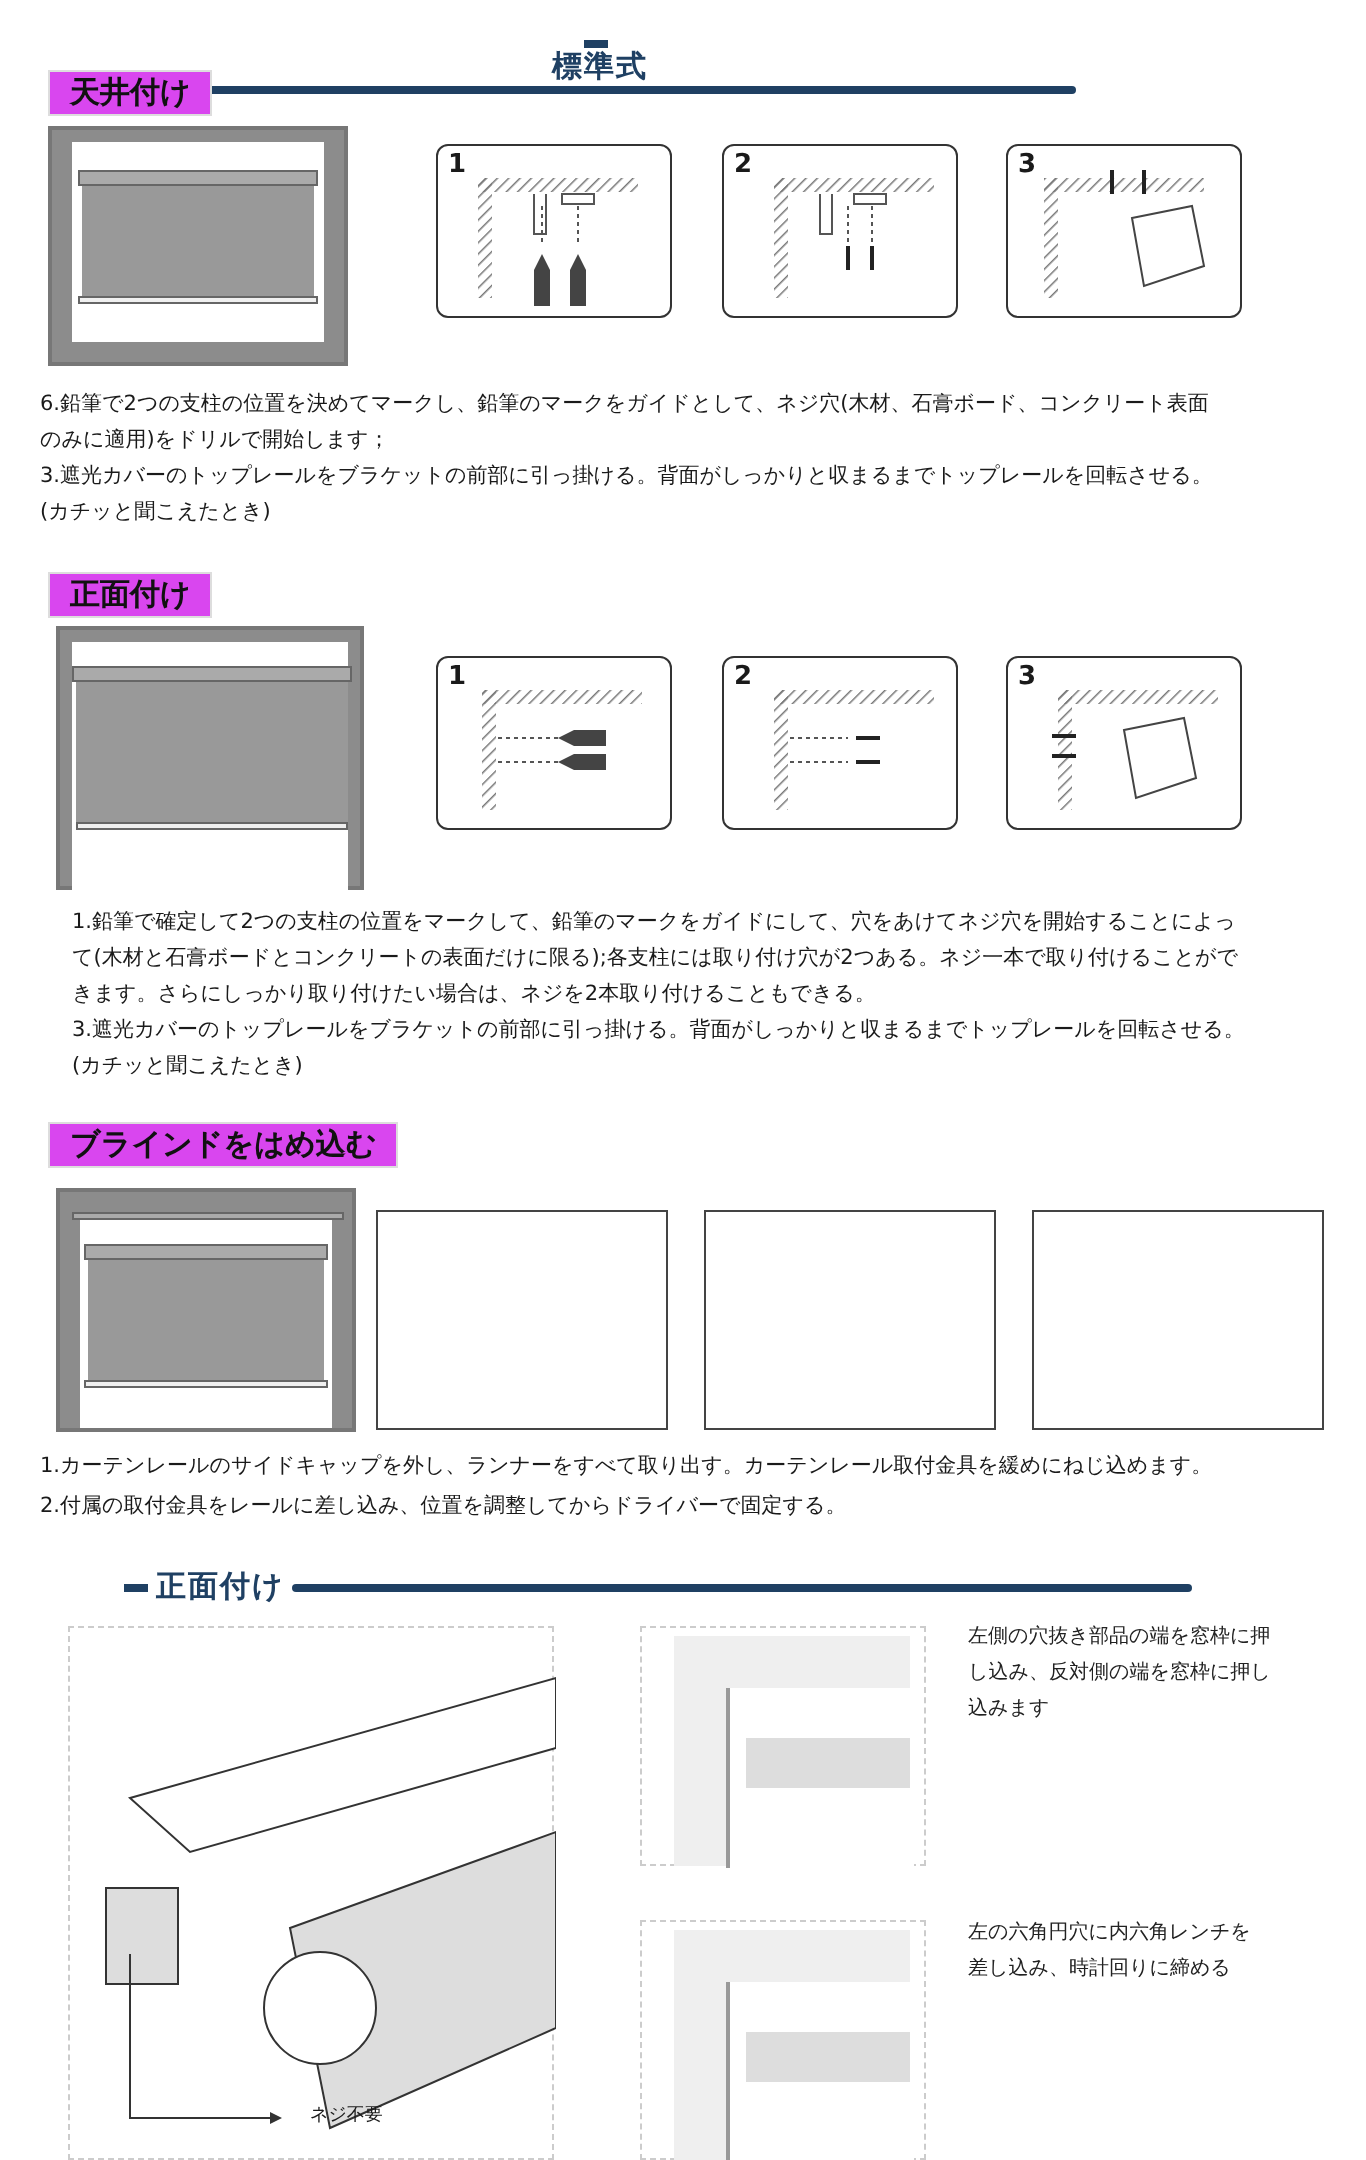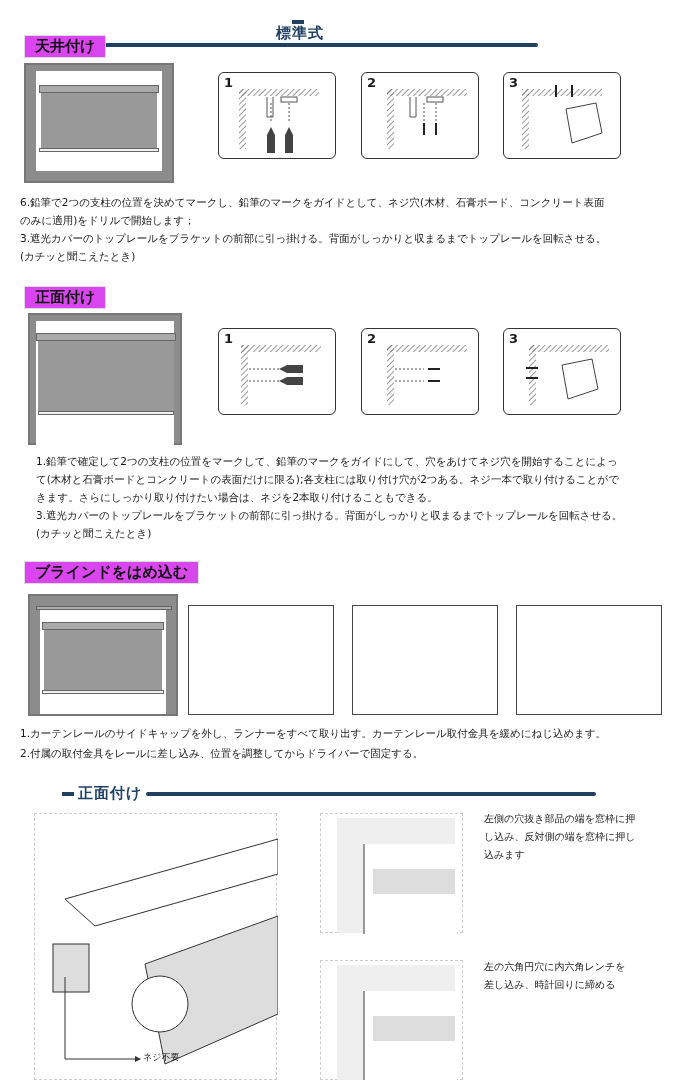--- a/index.html
+++ b/index.html
@@ -166,21 +166,21 @@
 
 <div class="dashed" style="left:34px; top:813px; width:243px; height:267px;">
   <svg width="243" height="267" style="position:absolute;left:0;top:0">
     <path d="M30 85 L243 25 L243 60 L60 112 Z" fill="#fff" stroke="#333"></path>
     <path d="M110 150 L243 102 L243 200 L130 250 Z" fill="#ddd" stroke="#333"></path>
     <rect x="18" y="130" width="36" height="48" fill="#ddd" stroke="#333"></rect>
     <circle cx="125" cy="190" r="28" fill="#fff" stroke="#333"></circle>
     <polyline points="30,163 30,245 100,245" fill="none" stroke="#333"></polyline>
     <polygon points="100,242 106,245 100,248" fill="#333"></polygon>
   </svg>
-  <span class="abs" style="left:108px; top:237px; font-size:9px;">ネジ不要</span>
+  <span class="abs" style="left:120px; top:237px; font-size:9px;">ネジ不要</span>
 </div>
 
 <div class="dashed" style="left:320px; top:813px; width:143px; height:120px; background:#fff;">
   <div class="abs" style="left:16px; top:4px; width:118px; height:115px; background:#efefef;"></div>
   <div class="abs" style="left:42px; top:30px; width:92px; height:90px; background:#fff; border-left:2px solid #999;"></div>
   <div class="abs" style="left:52px; top:55px; width:82px; height:25px; background:#ddd;"></div>
 </div>
 <div class="dashed" style="left:320px; top:960px; width:143px; height:120px; background:#fff;">
   <div class="abs" style="left:16px; top:4px; width:118px; height:115px; background:#efefef;"></div>
   <div class="abs" style="left:42px; top:30px; width:92px; height:90px; background:#fff; border-left:2px solid #999;"></div>

